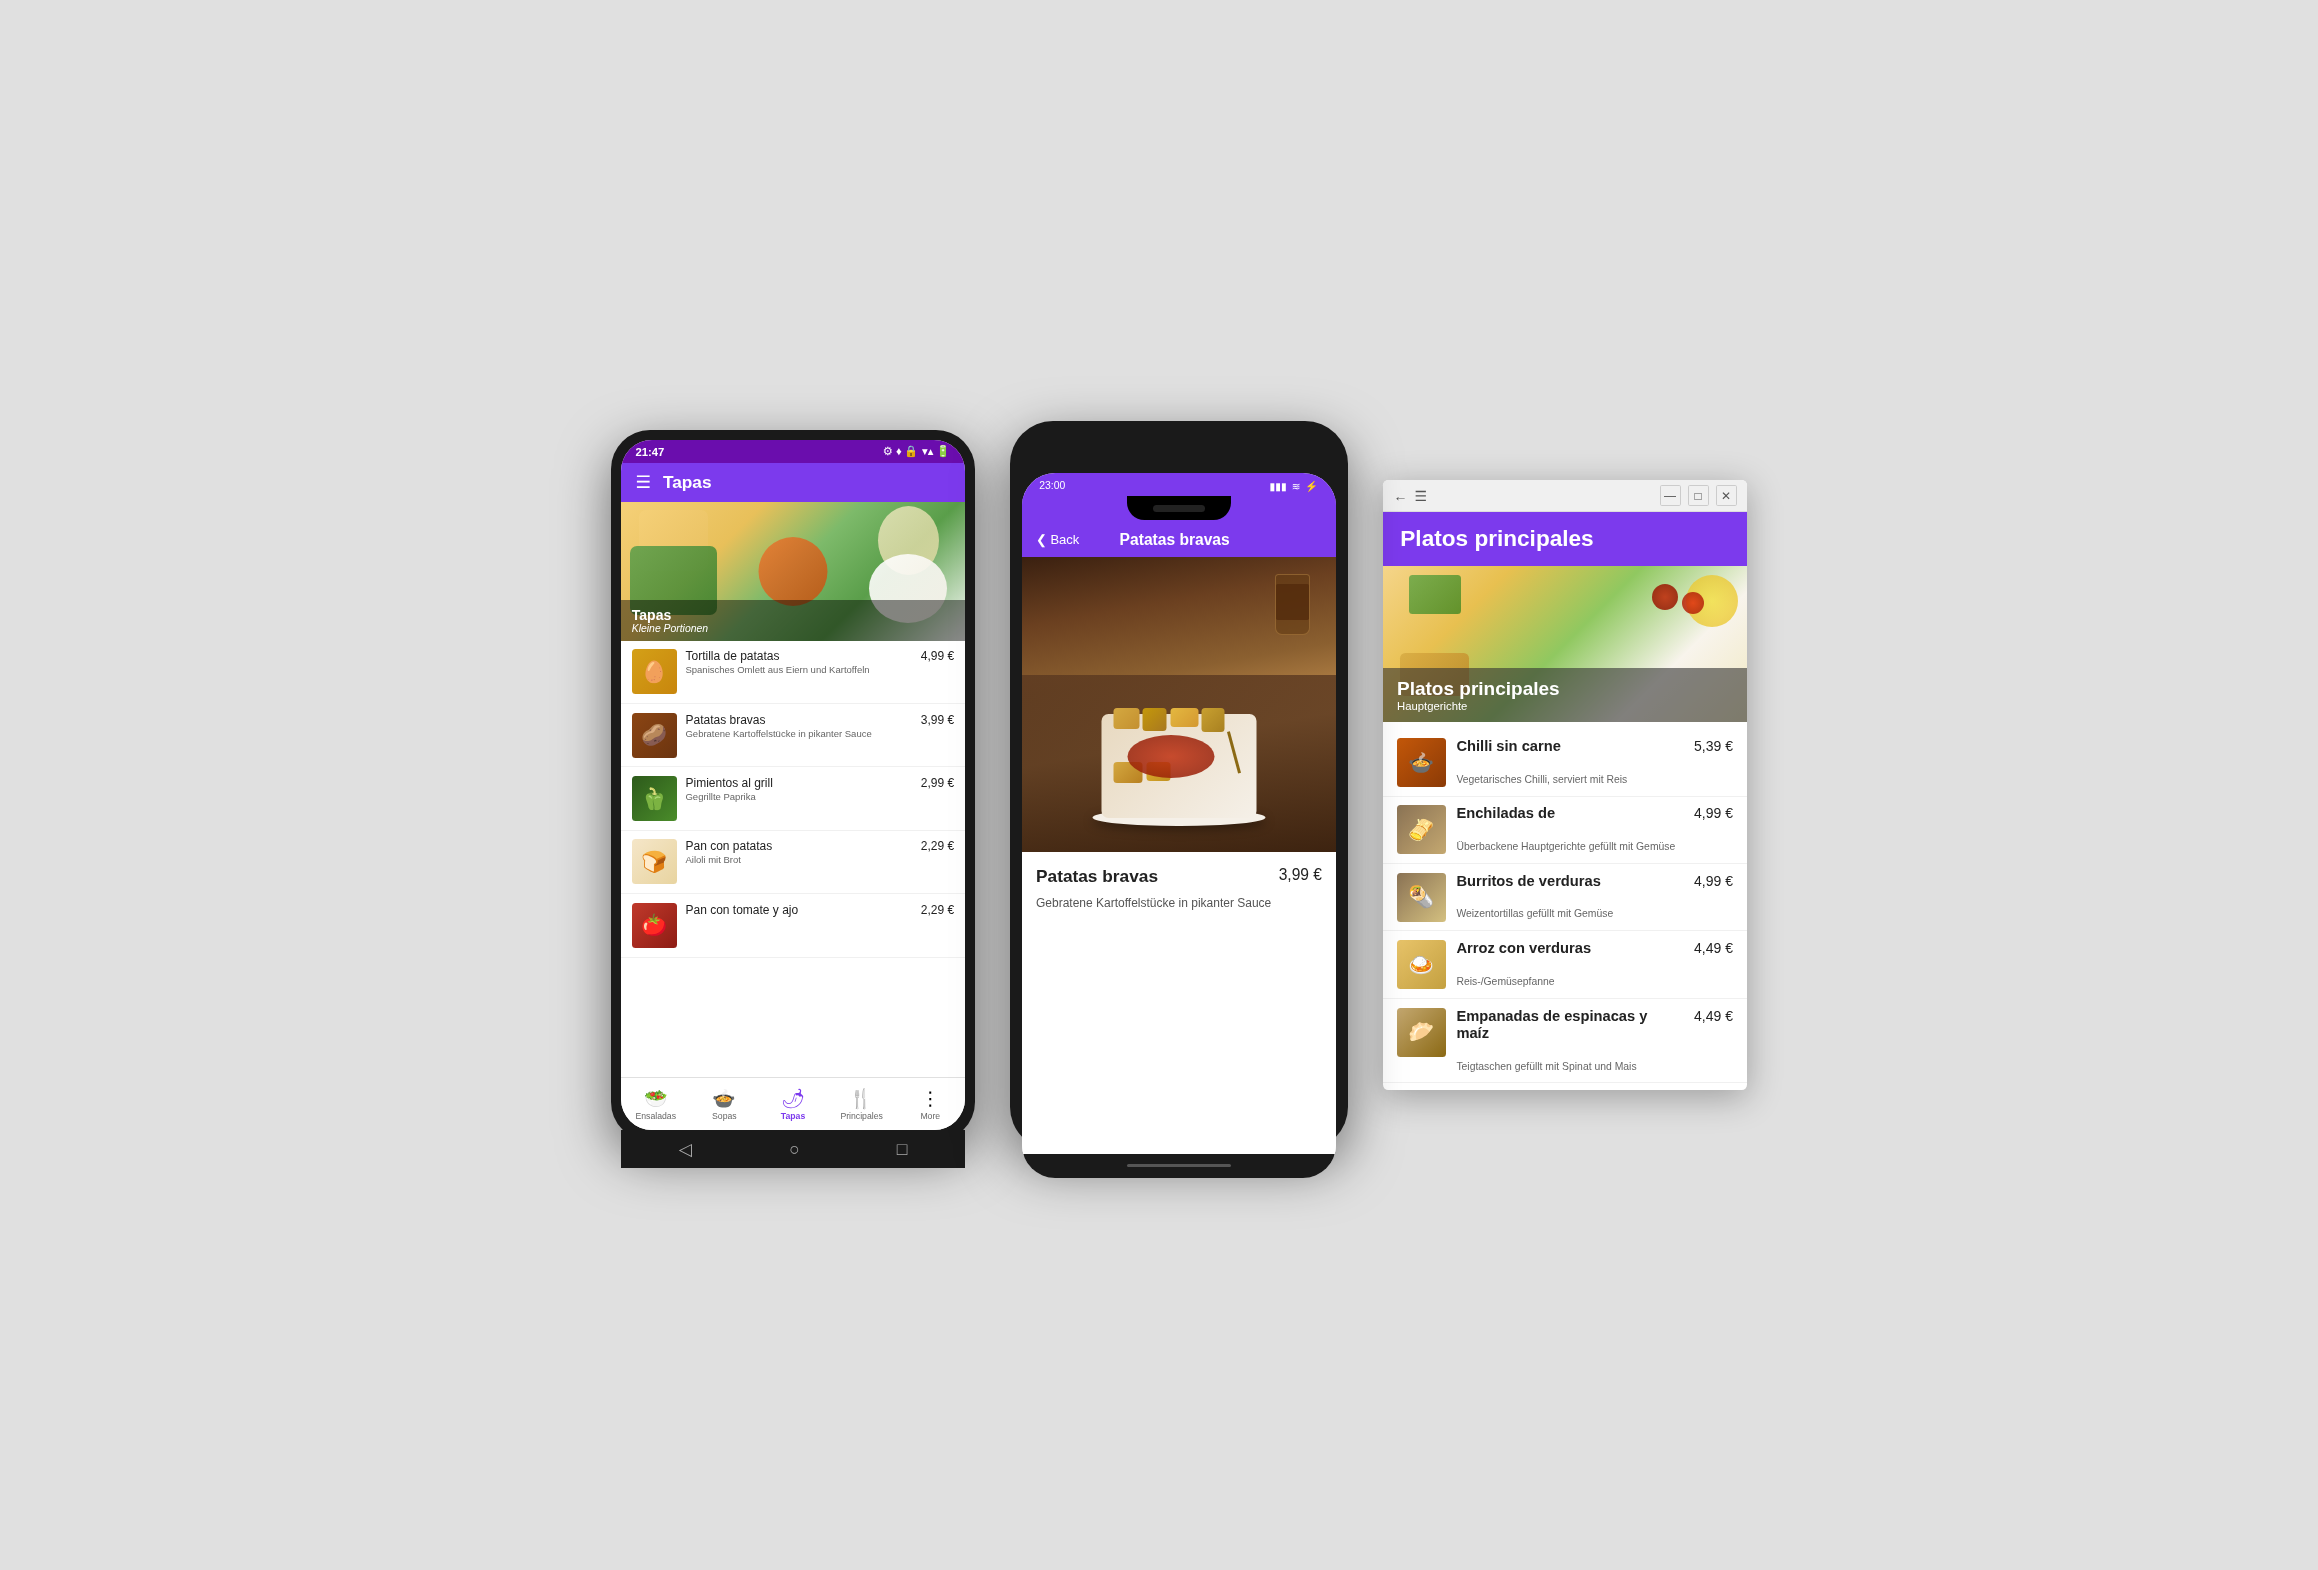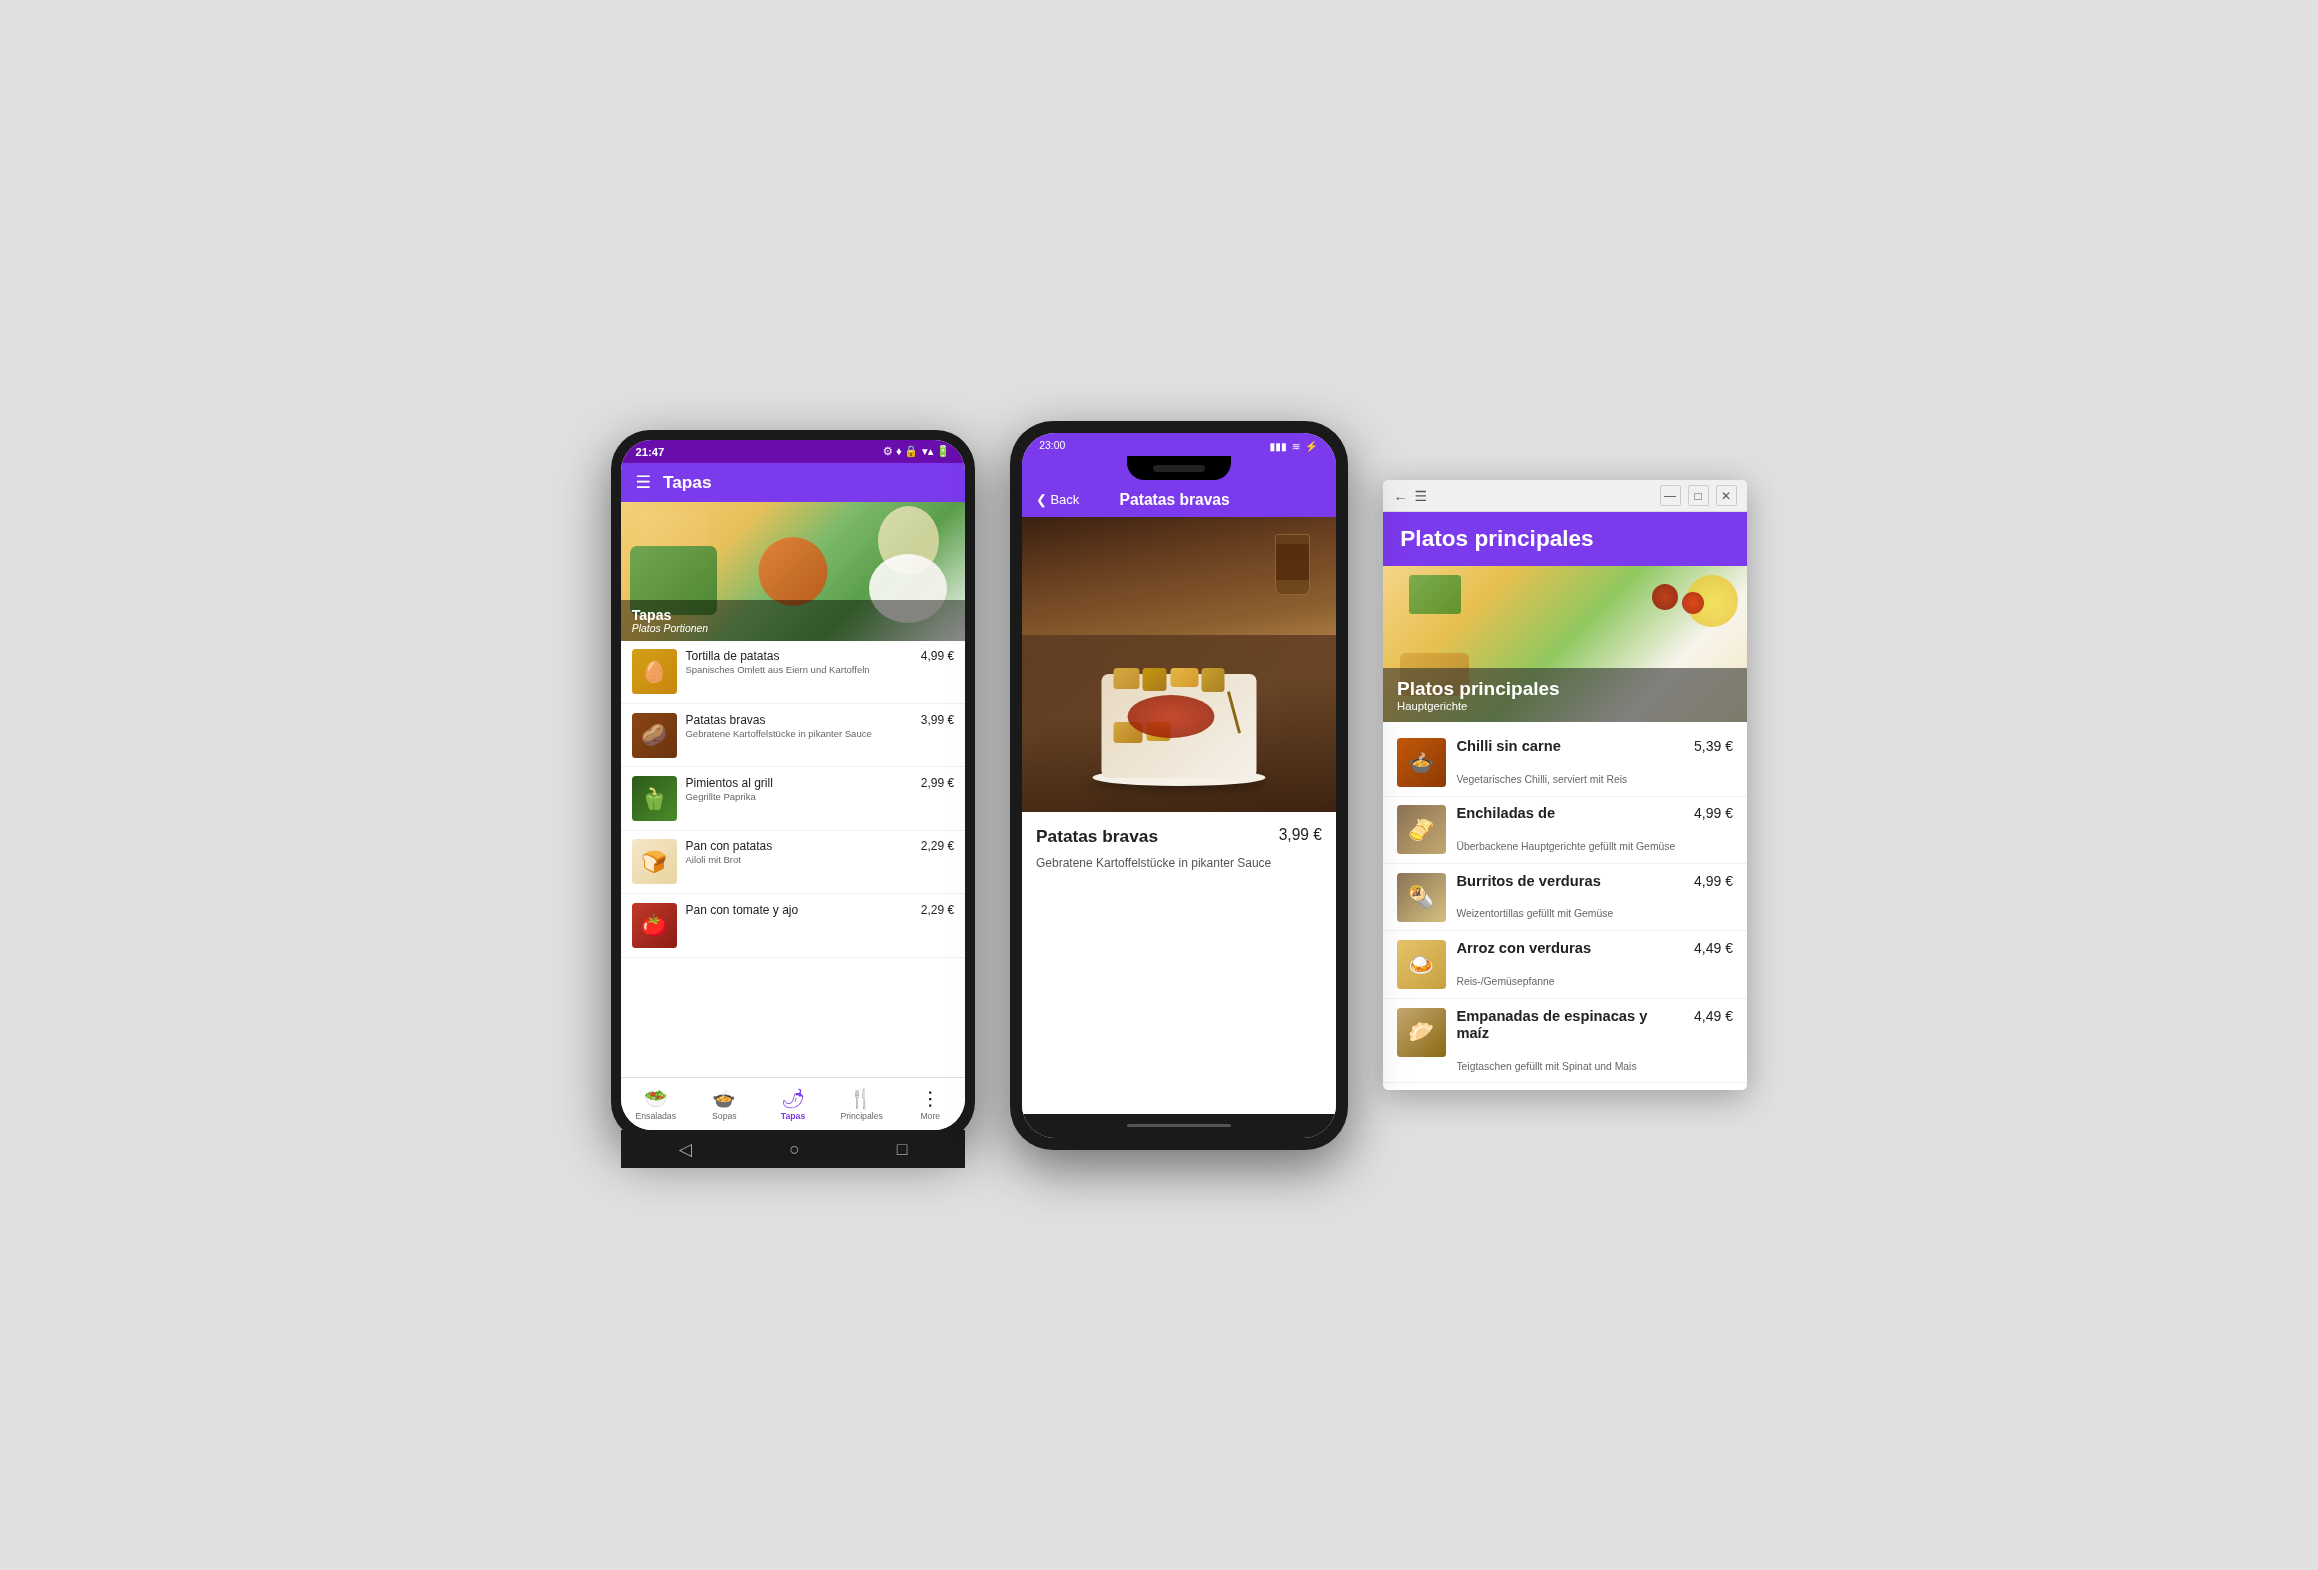--- a/index.html
+++ b/index.html
@@ -153,20 +153,21 @@
       position: relative;
     }
     .iphone-screen {
       width: 100%;
       height: 100%;
       background: #fff;
       border-radius: 33px;
       overflow: hidden;
       display: flex;
       flex-direction: column;
+      margin-top: 40px;
     }
     .iphone-notch {
       width: 104px;
       height: 24px;
       background: #000;
       border-radius: 0 0 17.3px 17.3px;
       margin: 0 auto;
       display: flex;
       justify-content: center;
       align-items: center;
@@ -315,21 +316,21 @@
         <div class="android-hero-img">
 
           <div style="position:absolute;top:8.7px;left:17.3px;width:69px;height:61px;background:linear-gradient(135deg,#f5d078,#e8c060);border-radius:7px;opacity:0.9;"></div>
           <div style="position:absolute;top:4.3px;right:26px;width:61px;height:69px;background:linear-gradient(135deg,#f0e8c0,#e0d8a0);border-radius:50%;opacity:0.8;"></div>
           <div style="position:absolute;bottom:26px;left:8.7px;width:87px;height:69px;background:linear-gradient(135deg,#5a9e4a,#3a7e2a);border-radius:7px;opacity:0.85;"></div>
           <div style="position:absolute;bottom:17.3px;right:17.3px;width:78px;height:69px;background:linear-gradient(135deg,#fff,#f5f0e8);border-radius:50%;opacity:0.9;"></div>
           <div style="position:absolute;bottom:35px;left:50%;transform:translateX(-50%);width:69px;height:69px;background:linear-gradient(135deg,#e87830,#c45010);border-radius:50%;opacity:0.85;"></div>
         </div>
         <div class="android-hero-food">
           <div class="title">Tapas</div>
-          <div class="subtitle">Platos Portionen</div>
+          <div class="subtitle">Kleine Portionen</div>
         </div>
       </div>
 
       <div class="android-list">
 
       <div class="android-list-item">
       <div class="android-item-thumb thumb-tortilla">
         <div class="food-dot">🥚</div>
       </div>
       <div class="android-item-info">

